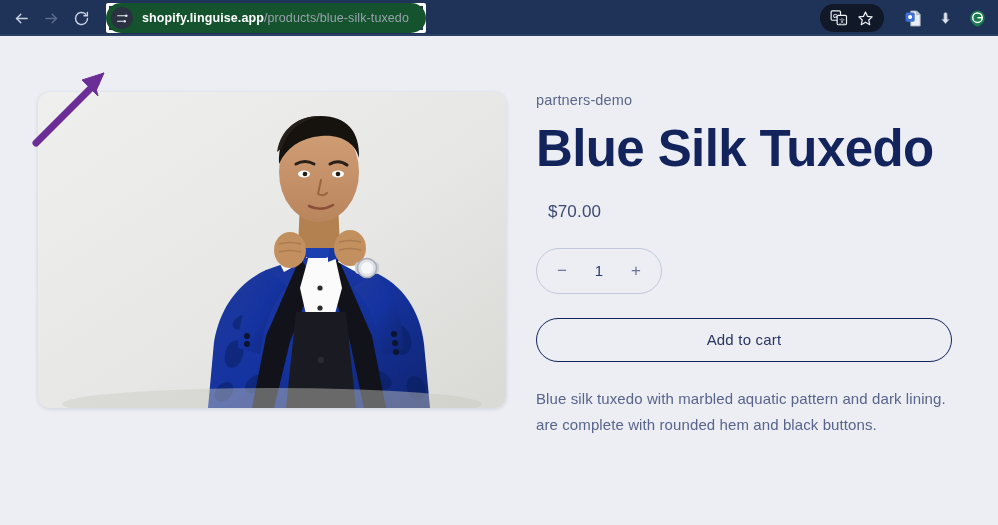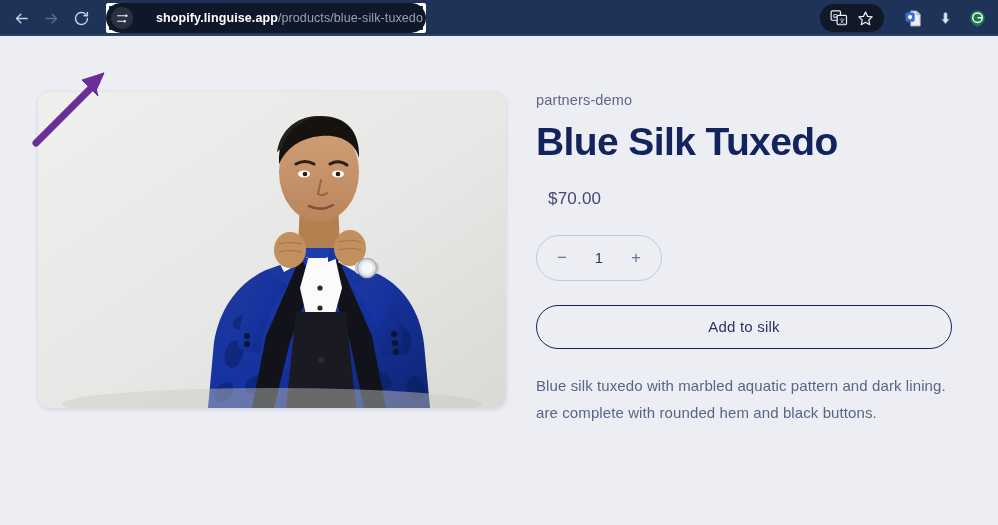--- a/index.html
+++ b/index.html
@@ -55,27 +55,26 @@
     box-sizing: border-box;
     display: flex;
     align-items: center;
   }
   .url-bar {
     position: absolute;
     left: -3px;
     top: -3px;
     width: 320px;
     height: 30px;
-    background: #0f172a;
+    background: #14532d;
     border-radius: 15px;
     display: flex;
     align-items: center;
     box-sizing: border-box;
     padding-left: 5px;
-    gap: 14px;
   }
   .site-settings-icon {
     width: 22px; height: 22px;
     border-radius: 50%;
     background: #2a3140;
     display: flex;
     align-items: center;
     justify-content: center;
     flex: 0 0 auto;
   }
@@ -158,21 +157,21 @@
     box-sizing: border-box;
     color: #1c2b5a;
   }
   .vendor {
     font-size: 14.5px;
     color: #5c6788;
     letter-spacing: 0.15px;
     margin: 0 0 14px 0;
   }
   .product-title {
-    font-size: 39px;
+    font-size: 51px;
     font-weight: bold;
     color: #13235c;
     letter-spacing: -0.6px;
     margin: 0 5px 26px 0;
     line-height: 1.05;
   }
   .price {
     font-size: 17px;
     color: #3f4a70;
     margin: 0 0 26px 12px;
@@ -458,21 +457,21 @@
       <div class="vendor">partners-demo</div>
       <h1 class="product-title">Blue Silk Tuxedo</h1>
       <div class="price">$70.00</div>
 
       <div class="qty-stepper">
         <span class="qty-btn">−</span>
         <span class="qty-value">1</span>
         <span class="qty-btn">+</span>
       </div>
 
-      <div class="btn btn-add">Add to silk</div>
+      <div class="btn btn-add">Add to cart</div>
 
       <div class="description">
         <div>Blue silk tuxedo with marbled aquatic pattern and dark lining.</div>
         <div>are complete with rounded hem and black buttons.</div>
       </div>
     </div>
   </div>
 
   <div class="annotation-arrow">
     <svg width="130" height="82" viewBox="0 0 130 82">

